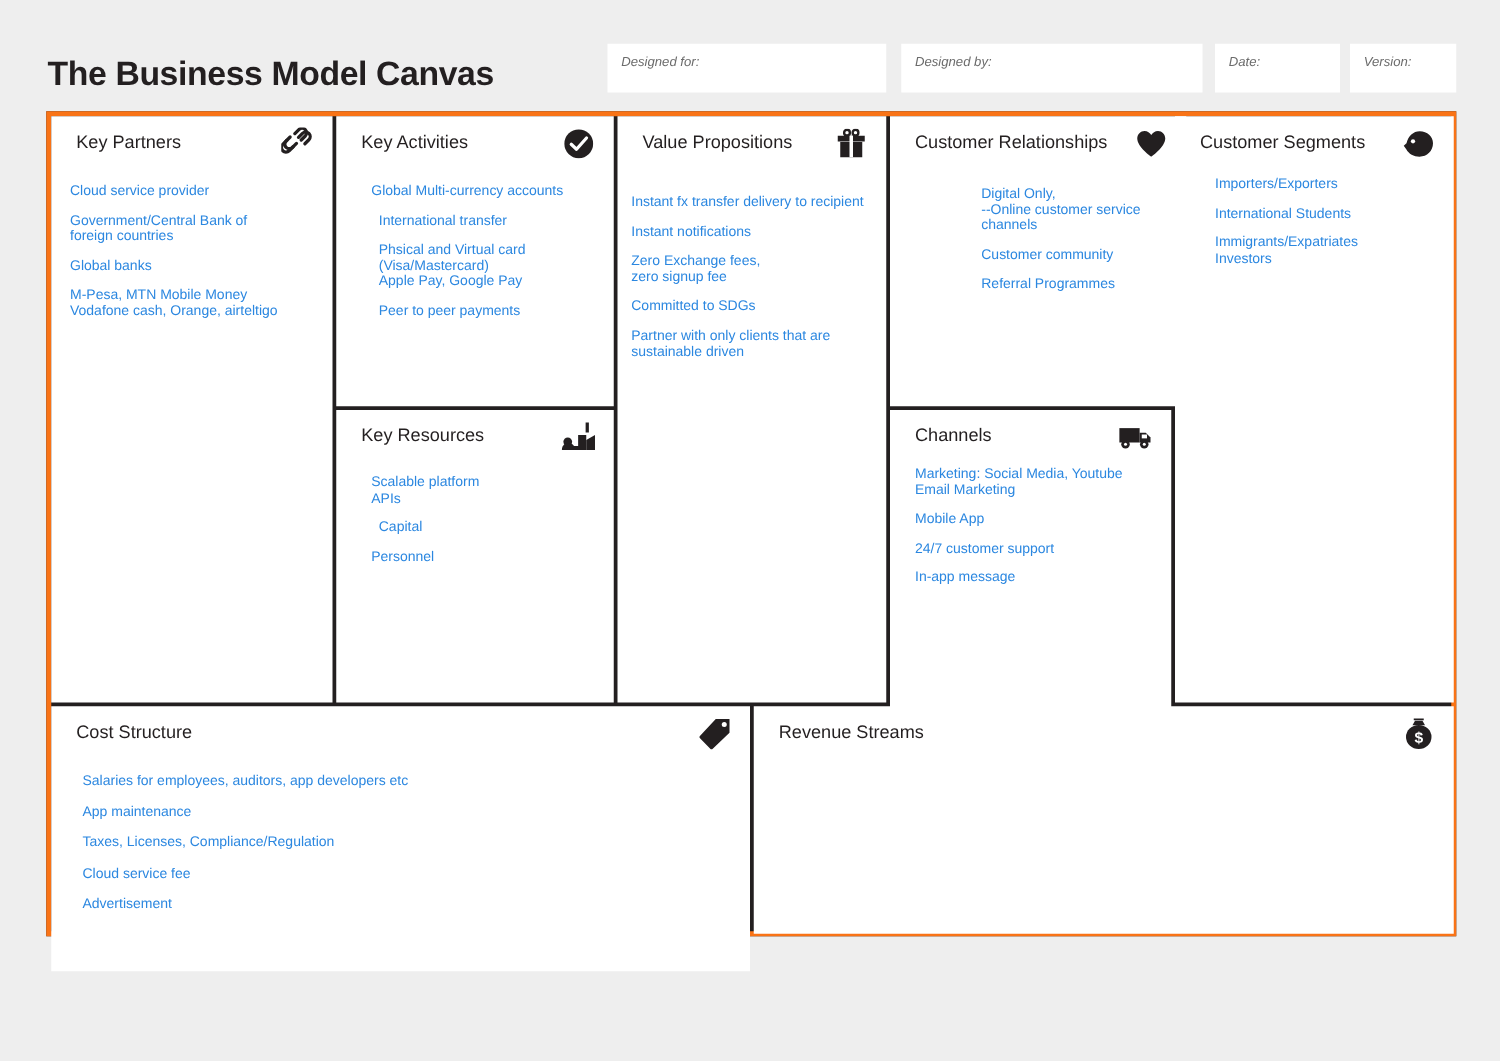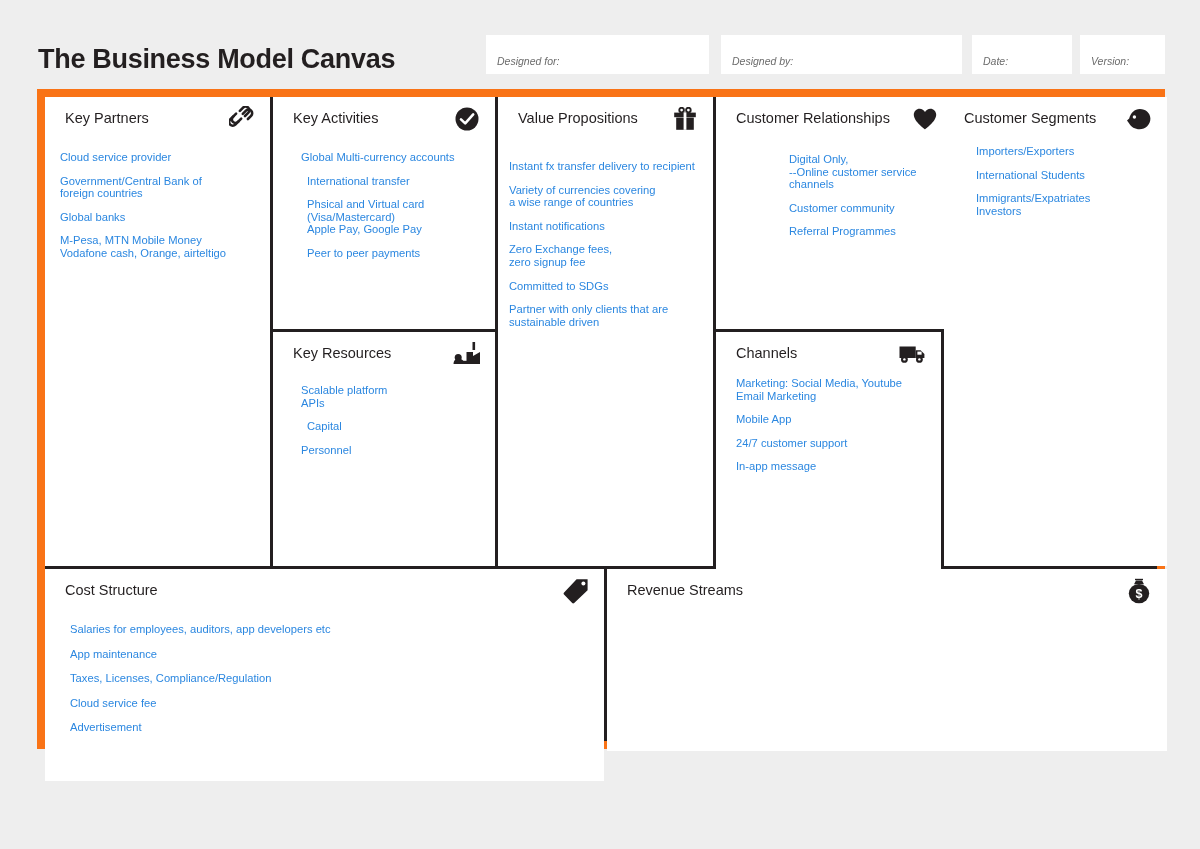--- a/index.html
+++ b/index.html
@@ -29,21 +29,21 @@
     font-weight: bold;
     color: #231f20;
     letter-spacing: -0.3px;
     white-space: nowrap;
   }
   .meta-field {
     position: absolute;
     top: 35px;
     height: 39px;
     background: #ffffff;
-    padding: 16px 11px;
+    padding: 5px 11px;
   }
   .meta-label {
     font-size: 10.5px;
     font-style: italic;
     color: #6b6b6b;
     font-family: "Liberation Sans", sans-serif;
     white-space: nowrap;
   }
   #meta-designed-for { left: 486px; width: 223px; }
   #meta-designed-by  { left: 721px; width: 241px; }
@@ -51,21 +51,21 @@
   #meta-version      { left: 1080px; width: 85px; }
 
   
   .canvas {
     position: absolute;
     left: 37px;
     top: 89px;
     width: 1128px;
     height: 660px;
     background: #231f20;
-    border: 8px solid #f97316;
+    border: 4px solid #f97316;
   }
 
   .cell {
     position: absolute;
     background: #ffffff;
     overflow: hidden;
   }
 
   .cell-head {
     position: absolute;
@@ -259,22 +259,20 @@
             <circle cx="15.4" cy="3.1" r="2.3"></circle>
           </g>
           <rect x="1.2" y="5.6" width="21.6" height="4.6" fill="#231f20"></rect>
           <rect x="3.2" y="10.6" width="17.6" height="12.2" fill="#231f20"></rect>
           <rect x="10.6" y="5.6" width="2.8" height="17.2" fill="#ffffff"></rect>
         </svg>
       </div>
     </div>
     <div class="notes" id="notes-value-props">
       <div class="note">Instant fx transfer delivery to recipient</div>
-      <div class="note">Variety of currencies covering
-a wise range of countries</div>
       <div class="note">Instant notifications</div>
       <div class="note">Zero Exchange fees,
 zero signup fee</div>
       <div class="note">Committed to SDGs</div>
       <div class="note">Partner with only clients that are
 sustainable driven</div>
     </div>
   </div>
 
   <div class="cell" id="cell-cust-rel">

